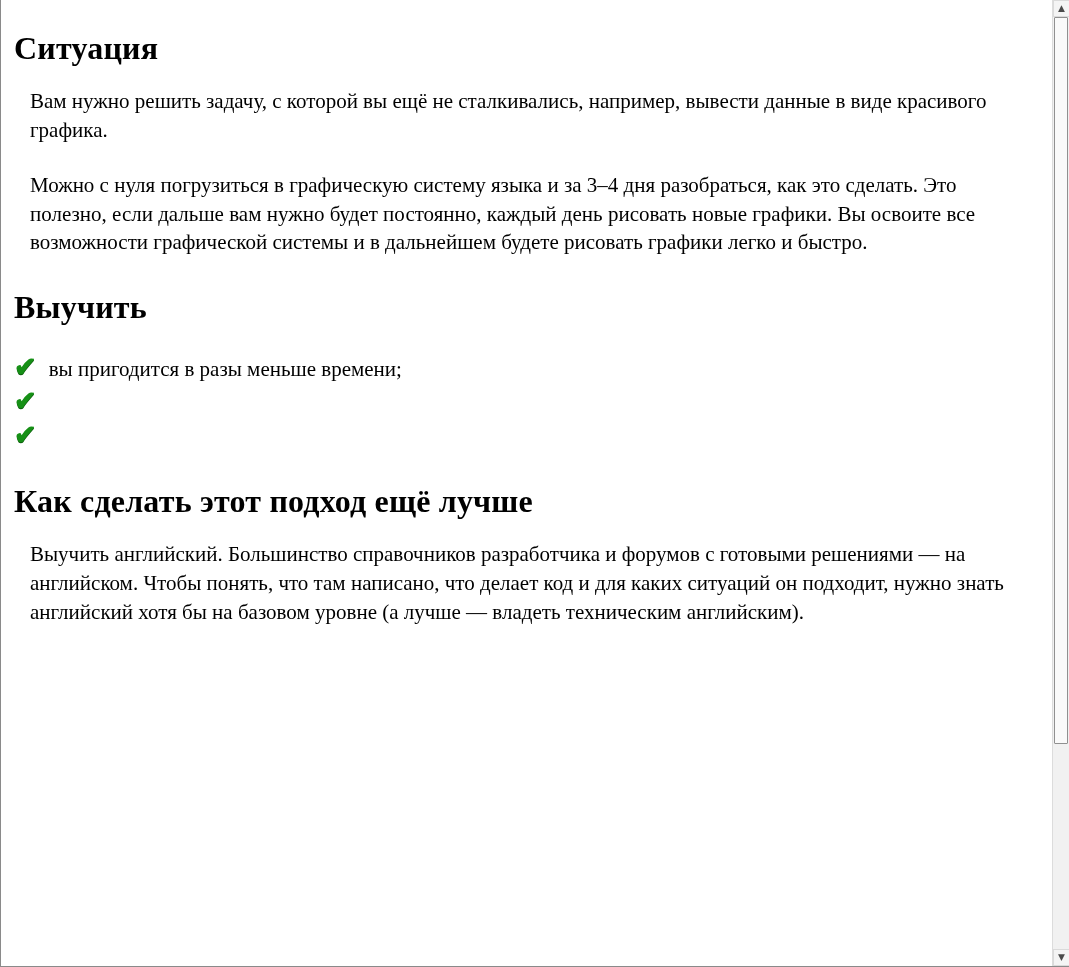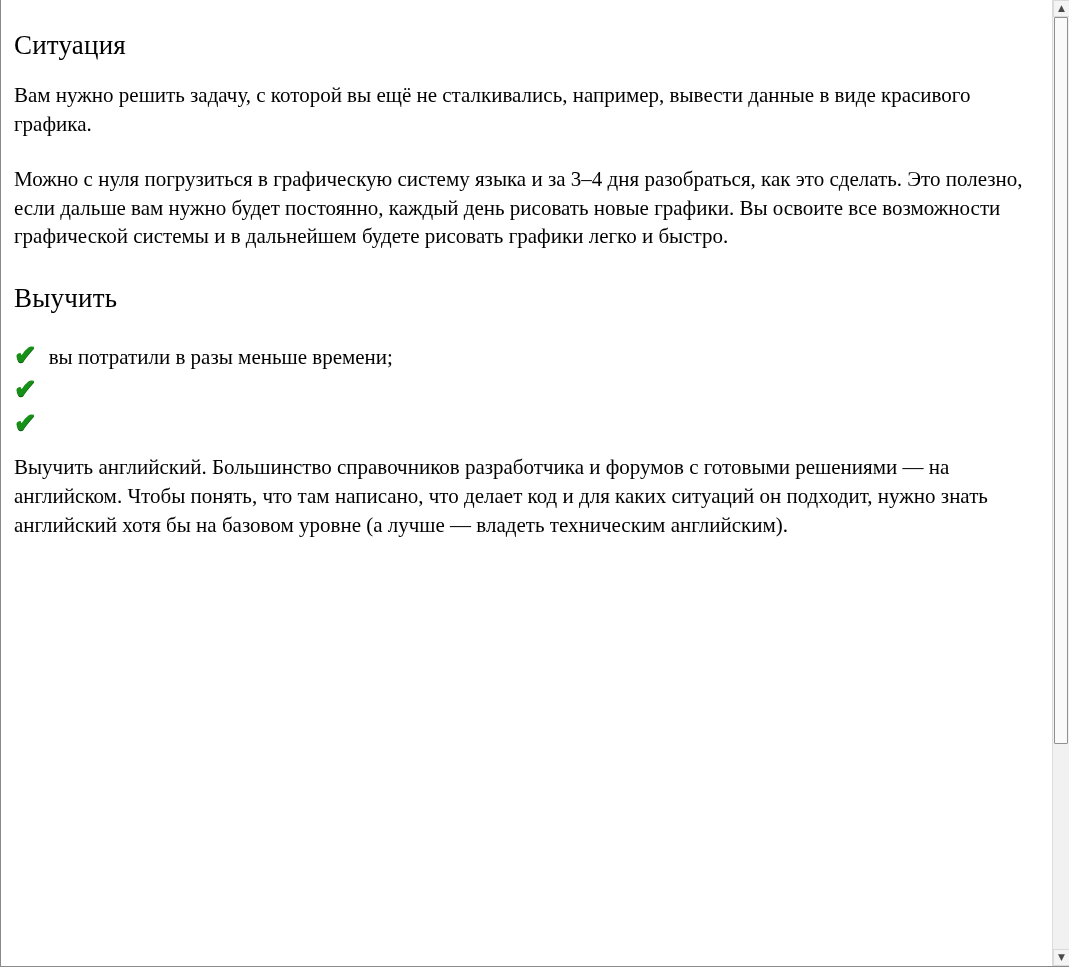--- a/index.html
+++ b/index.html
@@ -21,30 +21,30 @@
     border-bottom: 1px solid #8a8a8a;
     overflow: hidden;
   }
   .content {
     position: absolute;
     top: 0;
     left: 13px;
     right: 40px;
   }
   h1 {
-    font-size: 27px;
-    font-weight: 400;
+    font-size: 32px;
+    font-weight: 700;
     margin: 32px 0 20px 0;
     letter-spacing: 0.2px;
   }
   .content h1:first-child { margin-top: 30px; }
   p {
     font-size: 21px;
     line-height: 1.36;
-    margin: 0 0 27px 0;
+    margin: 0 0 27px 16px;
   }
   .check-list {
     margin: 30px 0 14px 0;
   }
   .check-item {
     display: flex;
     align-items: flex-start;
     gap: 12px;
     font-size: 21px;
     line-height: 1.32;
@@ -109,30 +109,31 @@
 
     <h1>Ситуация</h1>
     <p>Вам нужно решить задачу, с которой вы ещё не сталкивались, например, вывести данные в виде красивого графика.</p>
     <p>Можно с нуля погрузиться в графическую систему языка и за 3–4 дня разобраться, как это сделать. Это полезно, если дальше вам нужно будет постоянно, каждый день рисовать новые графики. Вы освоите все возможности графической системы и в дальнейшем будете рисовать графики легко и быстро.</p>
 
     <h1>Выучить</h1>
 
     <div class="check-list">
       <div class="check-item">
         <span class="check">✔</span>
-        <span>вы потратили в разы меньше времени;</span>
+        <span>вы пригодится в разы меньше времени;</span>
       </div>
       <div class="check-item">
         <span class="check">✔</span>
       </div>
       <div class="check-item">
         <span class="check">✔</span>
       </div>
     </div>
 
+    <h1>Как сделать этот подход ещё лучше</h1>
     <p>Выучить английский. Большинство справочников разработчика и форумов с готовыми решениями — на английском. Чтобы понять, что там написано, что делает код и для каких ситуаций он подходит, нужно знать английский хотя бы на базовом уровне (а лучше — владеть техническим английским).</p>
 
   </div>
 
   <div class="scrollbar">
     <div class="scroll-btn up">
       <span class="scroll-arrow">▲</span>
     </div>
     <div class="thumb"></div>
     <div class="scroll-btn down">

